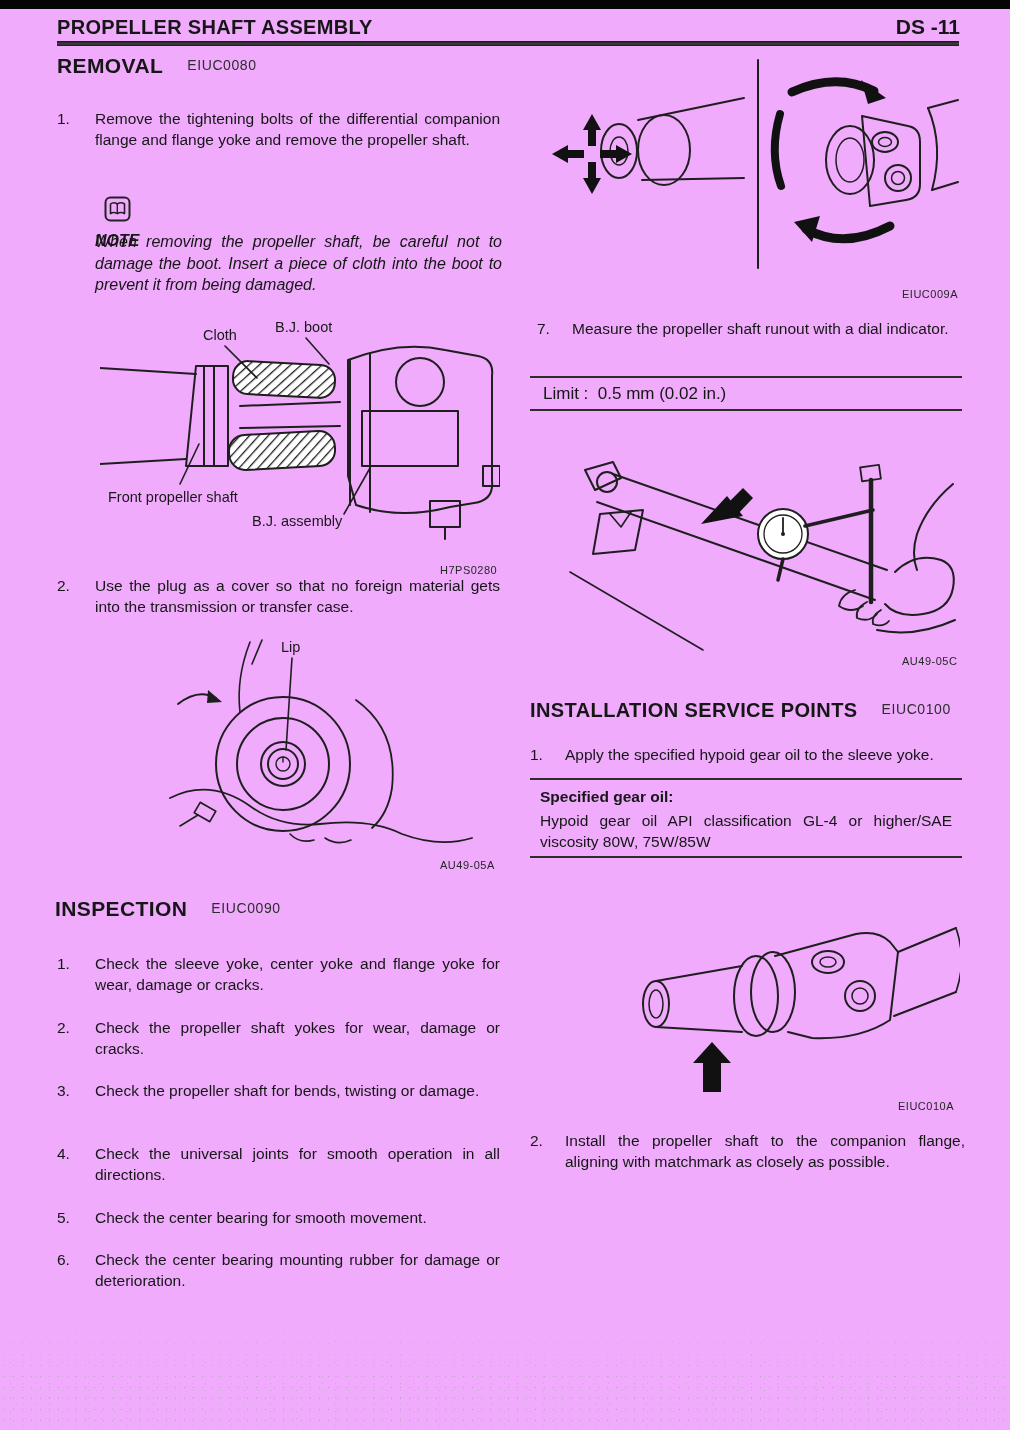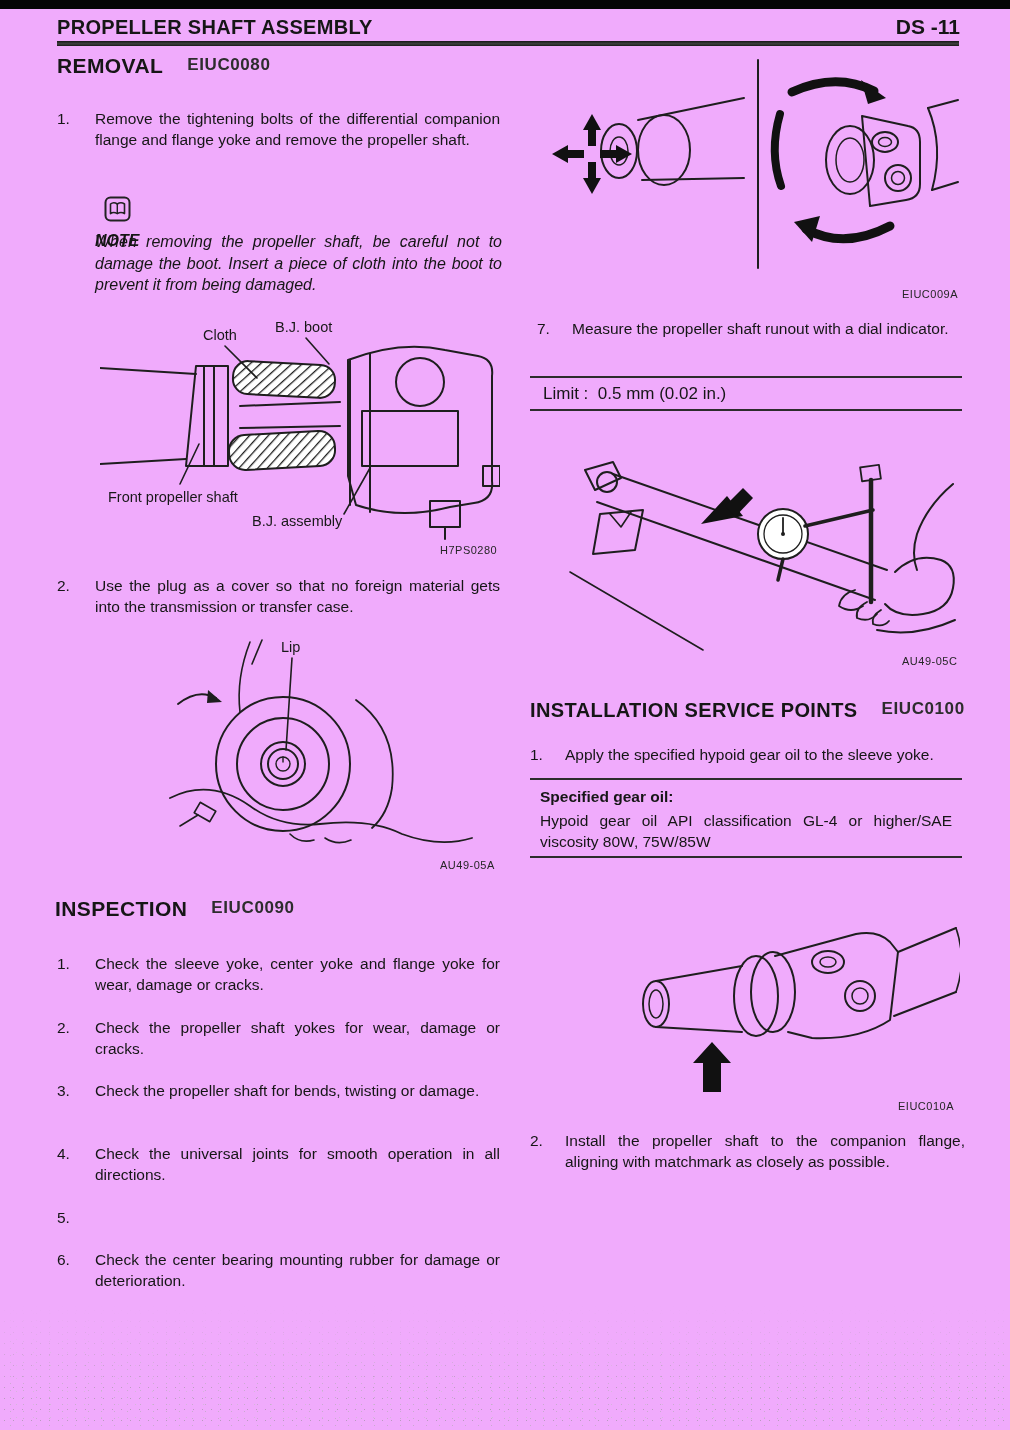--- a/index.html
+++ b/index.html
@@ -8,21 +8,21 @@
     position:relative; width:1010px; height:1430px; background:#f0abfc;
     font-family:"Liberation Sans","DejaVu Sans",sans-serif; color:#161616;
     overflow:hidden; margin:0 auto;
   }
   .topbar { position:absolute; top:0; left:0; width:1010px; height:9px; background:#050505; }
   .hdr-title { position:absolute; left:57px; top:16px; font-size:20px; font-weight:bold; letter-spacing:.3px; }
   .hdr-page  { position:absolute; right:50px; top:15px; font-size:21px; font-weight:bold; white-space:pre; }
   .hdr-rule  { position:absolute; left:57px; top:41px; width:902px; height:5px;
                background:linear-gradient(180deg,#161616 0%,#3f3f3f 55%,#191919 100%); }
   .sec-head { position:absolute; font-size:21px; font-weight:bold; letter-spacing:.4px; white-space:nowrap; }
-  .sec-code { font-size:17px; font-weight:bold; letter-spacing:.6px; color:#2d2d2d; margin-left:24px; vertical-align:3px; }
+  .sec-code { font-size:14px; font-weight:normal; letter-spacing:.6px; color:#2d2d2d; margin-left:24px; vertical-align:3px; }
   .step { position:absolute; display:flex; }
   .num  { flex:0 0 38px; font-size:15.5px; line-height:21px; }
   .num-sm { flex:0 0 35px; font-size:15.5px; line-height:21px; }
   .txt  { font-size:15.5px; line-height:21px; text-align:justify; }
   .note-head { position:absolute; display:flex; align-items:center; gap:10px;flex-direction:column; }
   .note-label { font-size:16px; font-weight:bold; font-style:italic; }
   .note-text { position:absolute; font-size:16px; line-height:21.5px; font-style:italic; text-align:justify; }
   .fig { position:absolute;text-align:center; }
   .fig-code { position:absolute; font-size:11px; letter-spacing:.5px; color:#262626; }
   .rule { position:absolute; height:2px; background:#2c2c2c; }
@@ -107,21 +107,21 @@
           <path d="M244,198 L270,152"></path>
       </g>
       <g stroke="none" fill="#181818">
         <text x="103" y="24">Cloth</text>
         <text x="175" y="16">B.J. boot</text>
         <text x="8" y="186">Front propeller shaft</text>
         <text x="152" y="210">B.J. assembly</text>
       </g>
     </svg>
   </div>
-  <div class="fig-code" style="left:440px; top:544px;text-align:center;">H7PS0280</div>
+  <div class="fig-code" style="left:440px; top:564px;text-align:center;">H7PS0280</div>
 
   <div class="step" style="left:57px; top:575px; width:443px;">
     <div class="num">2.</div>
     <div class="txt">Use the plug as a cover so that no foreign material gets into the transmission or transfer case.</div>
   </div>
 
   <div class="fig" style="left:140px; top:638px;">
     <svg width="350" height="212" viewBox="0 0 350 212" fill="none" stroke="#1e1e1e" stroke-width="2" stroke-linecap="round" stroke-linejoin="round">
       <g>
         <circle cx="143" cy="126" r="67"></circle>
@@ -162,20 +162,21 @@
   <div class="step" style="left:57px; top:1080px; width:443px;">
     <div class="num">3.</div>
     <div class="txt">Check the propeller shaft for bends, twisting or damage.</div>
   </div>
   <div class="step" style="left:57px; top:1143px; width:443px;">
     <div class="num">4.</div>
     <div class="txt">Check the universal joints for smooth operation in all directions.</div>
   </div>
   <div class="step" style="left:57px; top:1207px; width:443px;">
     <div class="num">5.</div>
+    <div class="txt">Check the center bearing for smooth movement.</div>
   </div>
   <div class="step" style="left:57px; top:1249px; width:443px;">
     <div class="num">6.</div>
     <div class="txt">Check the center bearing mounting rubber for damage or deterioration.</div>
   </div>
 
   <div class="fig" style="left:540px; top:58px;">
     <svg width="420" height="220" viewBox="0 0 420 220" fill="none" stroke="#1e1e1e" stroke-width="2" stroke-linecap="round" stroke-linejoin="round">
       <line x1="218" y1="2" x2="218" y2="210"></line>
       <g>

